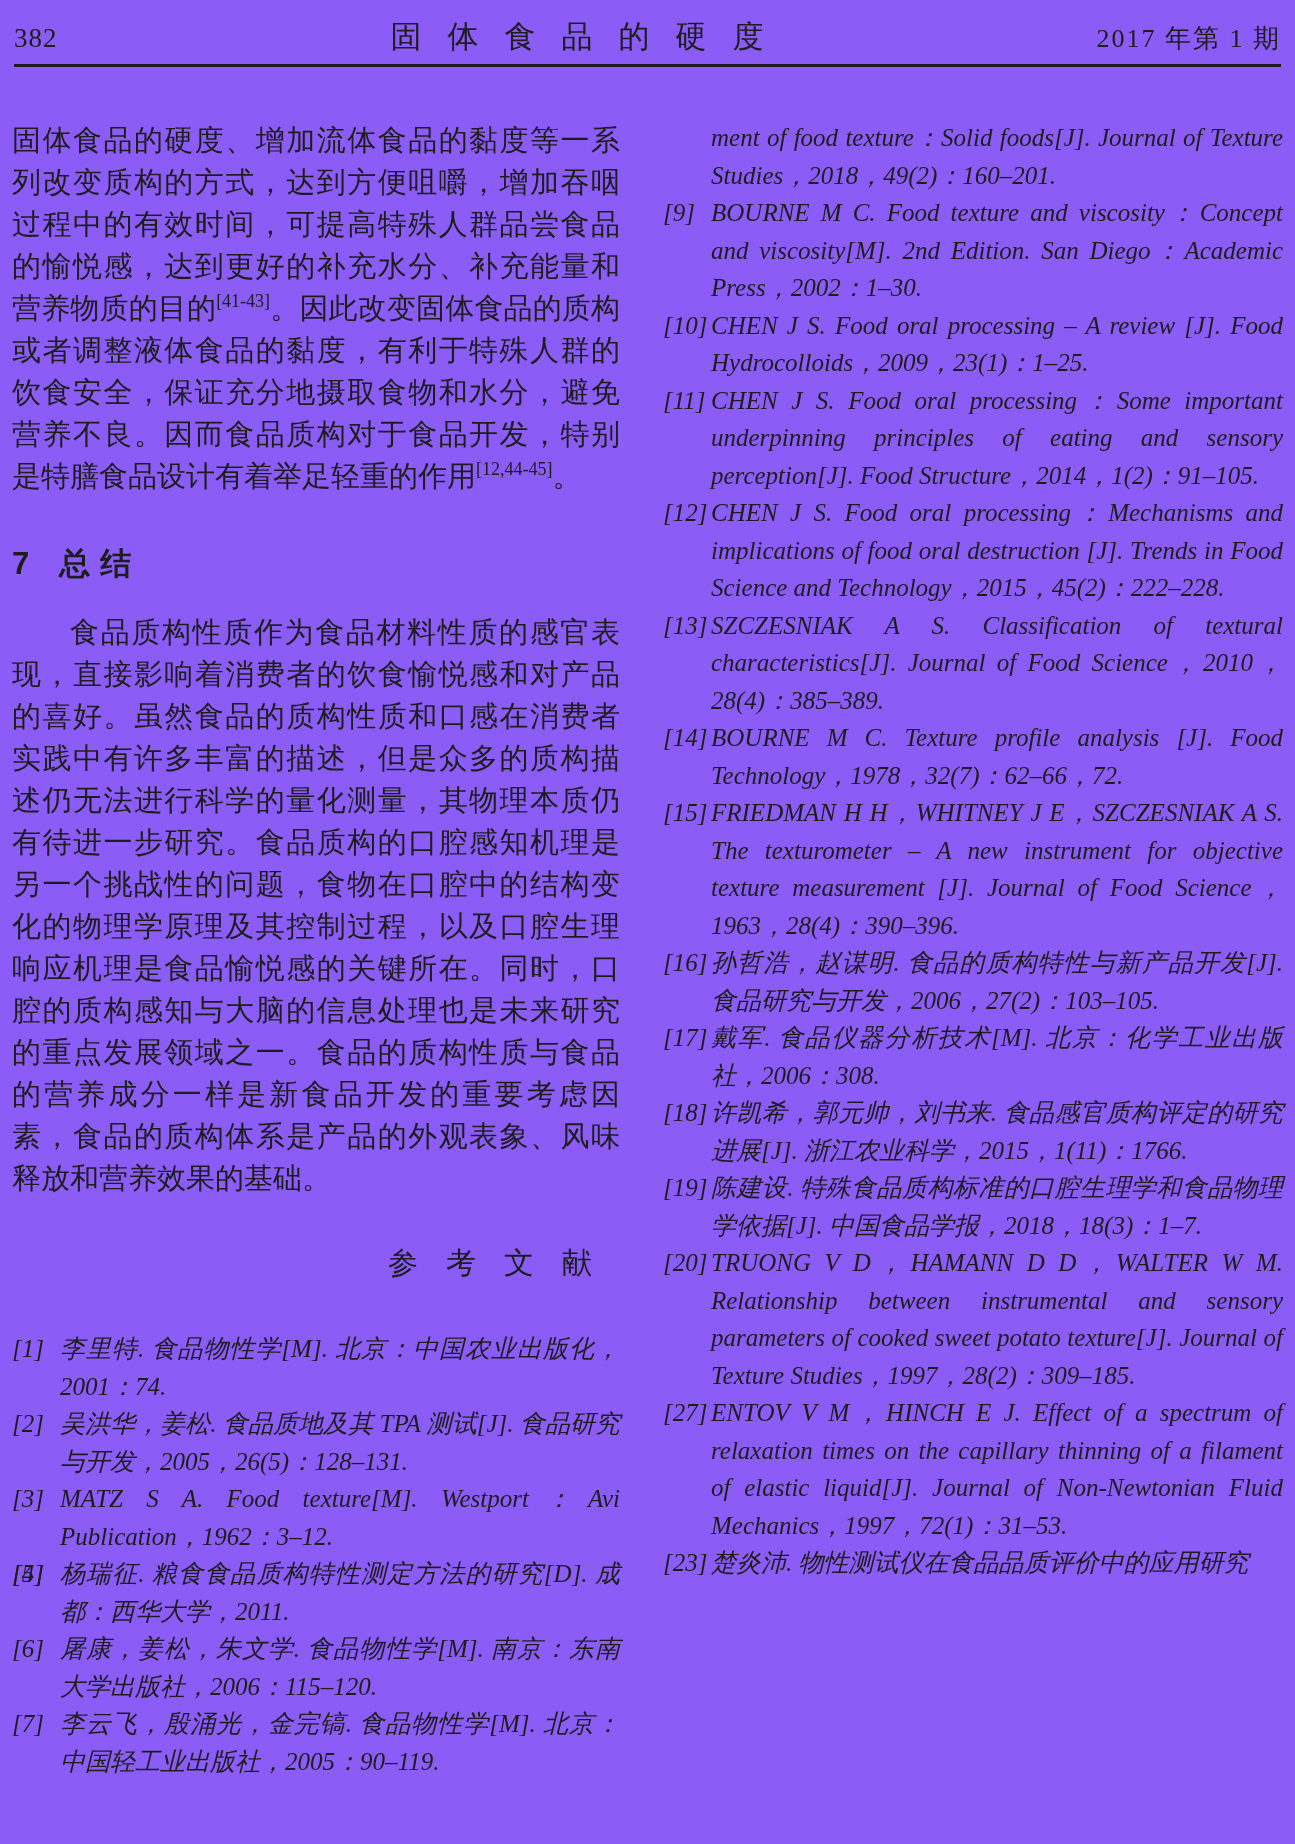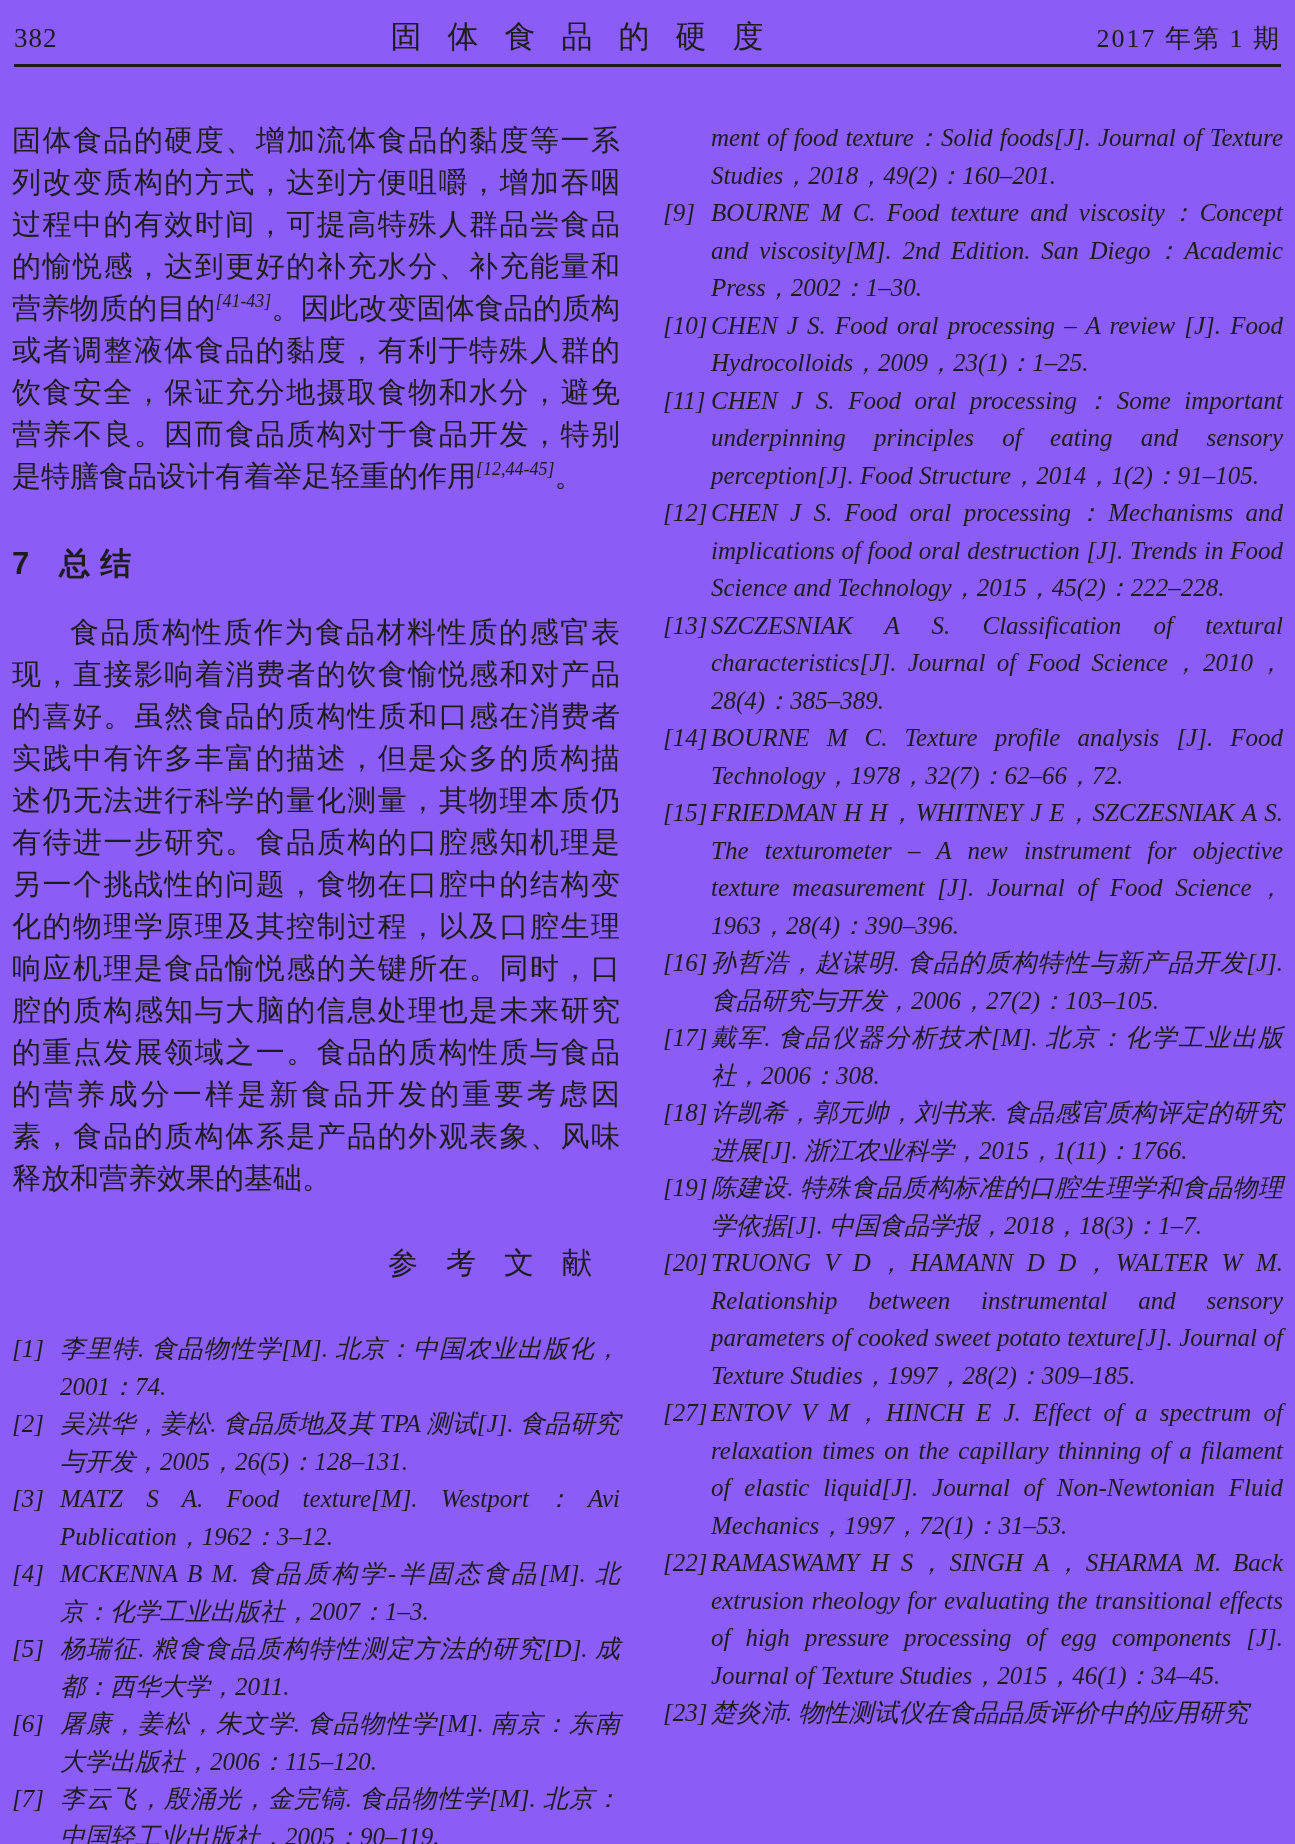--- a/index.html
+++ b/index.html
@@ -28,21 +28,21 @@
   .col{width:608px;box-sizing:border-box;}
   .col.right{width:620px;}
   
   .body-text{
     font-size:29px;line-height:42px;
     text-align:justify;
     margin:0;
   }
   .body-text.indent{text-indent:2em;}
   sup.cite{
-    font-size:18px;line-height:0;vertical-align:super;letter-spacing:0;font-style:italic;
+    font-size:18px;line-height:0;vertical-align:super;letter-spacing:0;
   }
   
   .section-heading{
     font-family:"Liberation Sans","DejaVu Sans",sans-serif;
     font-size:31px;font-weight:bold;
     margin:46px 0 26px 0;
     display:flex;align-items:baseline;
   }
   .section-heading .sec-num{margin-right:30px;}
   .section-heading .sec-title{letter-spacing:10px;}
@@ -89,21 +89,21 @@
       </h2>
 
       <p class="body-text indent">食品质构性质作为食品材料性质的感官表现，直接影响着消费者的饮食愉悦感和对产品的喜好。虽然食品的质构性质和口感在消费者实践中有许多丰富的描述，但是众多的质构描述仍无法进行科学的量化测量，其物理本质仍有待进一步研究。食品质构的口腔感知机理是另一个挑战性的问题，食物在口腔中的结构变化的物理学原理及其控制过程，以及口腔生理响应机理是食品愉悦感的关键所在。同时，口腔的质构感知与大脑的信息处理也是未来研究的重点发展领域之一。食品的质构性质与食品的营养成分一样是新食品开发的重要考虑因素，食品的质构体系是产品的外观表象、风味释放和营养效果的基础。</p>
 
       <h3 class="refs-heading">参考文献</h3>
 
       <ol class="refs" id="refs-left">
           <li class="ref"><span class="ref-label">[1]</span><span class="ref-text">李里特. 食品物性学[M]. 北京：中国农业出版化，2001：74.</span></li>
           <li class="ref"><span class="ref-label">[2]</span><span class="ref-text">吴洪华，姜松. 食品质地及其 TPA 测试[J]. 食品研究与开发，2005，26(5)：128–131.</span></li>
           <li class="ref"><span class="ref-label">[3]</span><span class="ref-text">MATZ S A. Food texture[M]. Westport：Avi Publication，1962：3–12.</span></li>
-          <li class="ref"><span class="ref-label">[4]</span><span class="ref-text">MCKENNA B M. 食品质构学-半固态食品[M]. 北京：化学工业出版社，2007：1–3.</span></li>
+          <li class="ref"><span class="ref-label">[4]</span></li>
           <li class="ref"><span class="ref-label">[5]</span><span class="ref-text">杨瑞征. 粮食食品质构特性测定方法的研究[D]. 成都：西华大学，2011.</span></li>
           <li class="ref"><span class="ref-label">[6]</span><span class="ref-text">屠康，姜松，朱文学. 食品物性学[M]. 南京：东南大学出版社，2006：115–120.</span></li>
           <li class="ref"><span class="ref-label">[7]</span><span class="ref-text">李云飞，殷涌光，金完镐. 食品物性学[M]. 北京：中国轻工业出版社，2005：90–119.</span></li>
         </ol>
     </div>
 
     <div class="col right">
       <ol class="refs" id="refs-right">
           <li class="ref"><span class="ref-label"></span><span class="ref-text">ment of food texture：Solid foods[J]. Journal of Texture Studies，2018，49(2)：160–201.</span></li>
           <li class="ref"><span class="ref-label">[9]</span><span class="ref-text">BOURNE M C. Food texture and viscosity：Concept and viscosity[M]. 2nd Edition. San Diego：Academic Press，2002：1–30.</span></li>
@@ -112,19 +112,18 @@
           <li class="ref"><span class="ref-label">[12]</span><span class="ref-text">CHEN J S. Food oral processing：Mechanisms and implications of food oral destruction [J]. Trends in Food Science and Technology，2015，45(2)：222–228.</span></li>
           <li class="ref"><span class="ref-label">[13]</span><span class="ref-text">SZCZESNIAK A S. Classification of textural characteristics[J]. Journal of Food Science，2010，28(4)：385–389.</span></li>
           <li class="ref"><span class="ref-label">[14]</span><span class="ref-text">BOURNE M C. Texture profile analysis [J]. Food Technology，1978，32(7)：62–66，72.</span></li>
           <li class="ref"><span class="ref-label">[15]</span><span class="ref-text">FRIEDMAN H H，WHITNEY J E，SZCZESNIAK A S. The texturometer – A new instrument for objective texture measurement [J]. Journal of Food Science，1963，28(4)：390–396.</span></li>
           <li class="ref"><span class="ref-label">[16]</span><span class="ref-text">孙哲浩，赵谋明. 食品的质构特性与新产品开发[J]. 食品研究与开发，2006，27(2)：103–105.</span></li>
           <li class="ref"><span class="ref-label">[17]</span><span class="ref-text">戴军. 食品仪器分析技术[M]. 北京：化学工业出版社，2006：308.</span></li>
           <li class="ref"><span class="ref-label">[18]</span><span class="ref-text">许凯希，郭元帅，刘书来. 食品感官质构评定的研究进展[J]. 浙江农业科学，2015，1(11)：1766.</span></li>
           <li class="ref"><span class="ref-label">[19]</span><span class="ref-text">陈建设. 特殊食品质构标准的口腔生理学和食品物理学依据[J]. 中国食品学报，2018，18(3)：1–7.</span></li>
           <li class="ref"><span class="ref-label">[20]</span><span class="ref-text">TRUONG V D，HAMANN D D，WALTER W M. Relationship between instrumental and sensory parameters of cooked sweet potato texture[J]. Journal of Texture Studies，1997，28(2)：309–185.</span></li>
           <li class="ref"><span class="ref-label">[27]</span><span class="ref-text">ENTOV V M，HINCH E J. Effect of a spectrum of relaxation times on the capillary thinning of a filament of elastic liquid[J]. Journal of Non-Newtonian Fluid Mechanics，1997，72(1)：31–53.</span></li>
-          <li class="ref"><span class="ref-label">[22]</span><span class="ref-text">RAMASWAMY H S，SINGH A，SHARMA M. Back extrusion rheology for evaluating the transitional effects of high pressure processing of egg components [J]. Journal of Texture Studies，2015，46(1)：34–45.</span></li>
           <li class="ref"><span class="ref-label">[23]</span><span class="ref-text">楚炎沛. 物性测试仪在食品品质评价中的应用研究</span></li>
         </ol>
     </div>
 
   </div>
 </div>
 
 </body></html>

